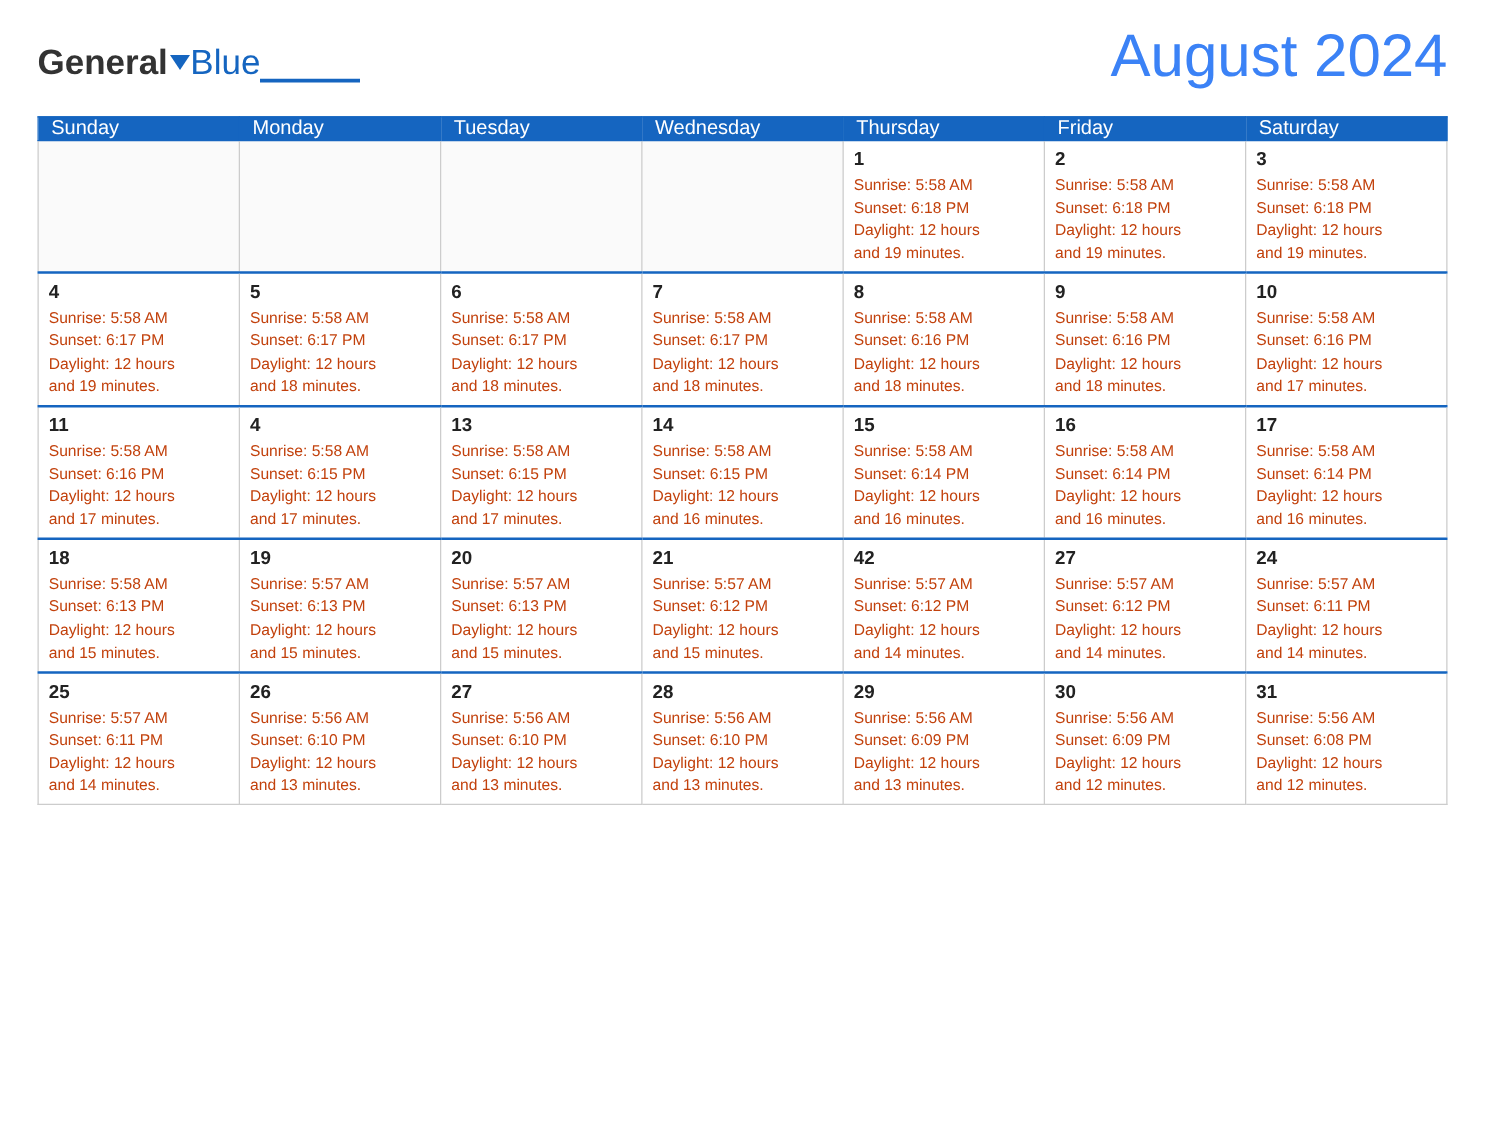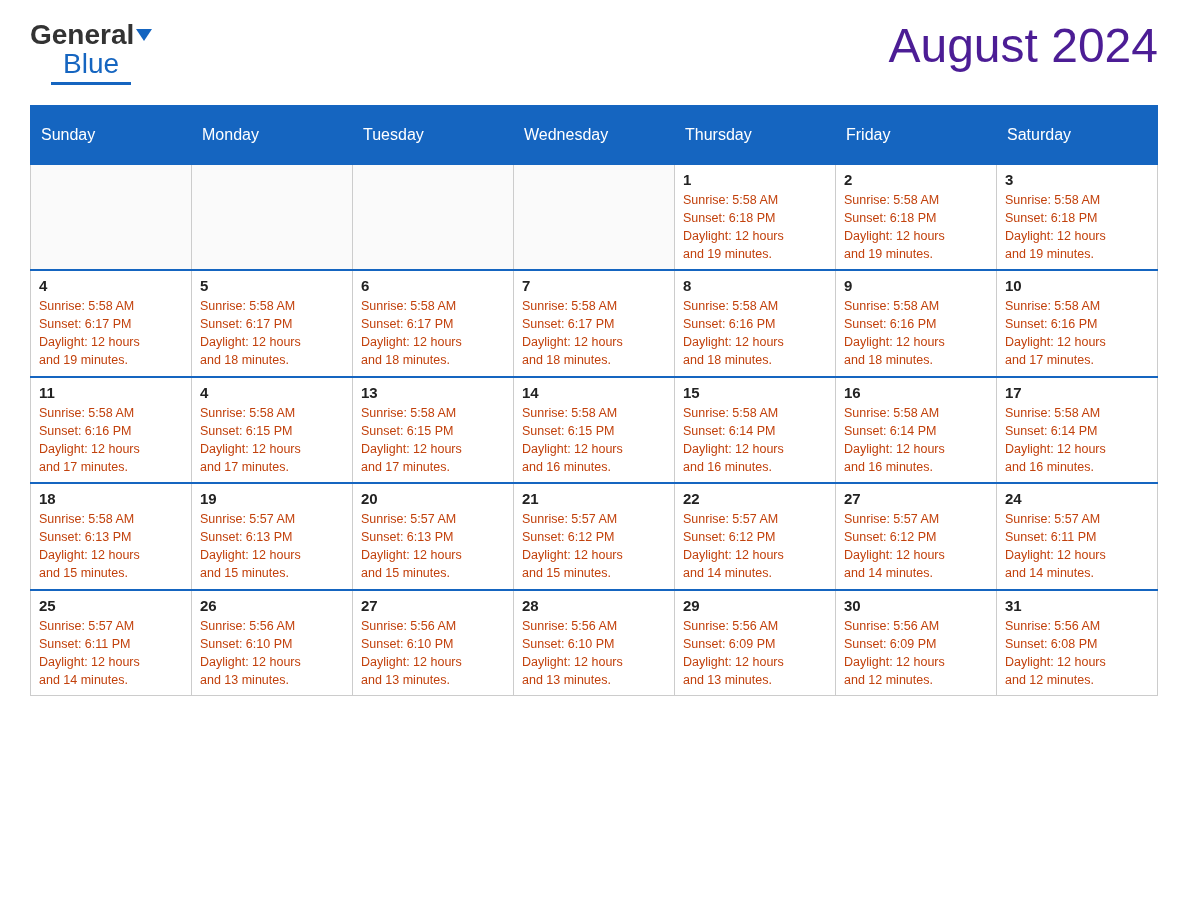--- a/index.html
+++ b/index.html
@@ -11,22 +11,23 @@
       padding: 20px 30px;
     }
     .header {
       display: flex;
       justify-content: space-between;
       align-items: flex-start;
       margin-bottom: 20px;
     }
     .logo {
       display: flex;
-      flex-direction: column;
-      align-items: center;
+      flex-direction: row;
+      align-items: flex-end;
+      margin-top: 15px;
     }
     .logo-general {
       font-size: 28px;
       font-weight: bold;
       color: #333;
       line-height: 1.1;
     }
     .logo-blue {
       font-size: 28px;
       font-weight: normal;
@@ -38,39 +39,39 @@
       height: 3px;
       background: #1565C0;
       margin-top: 2px;
     }
     .title-block {
       text-align: right;
     }
     .month-title {
       font-size: 48px;
       font-weight: normal;
-      color: #4c1d95;
+      color: #3b82f6;
       line-height: 1.1;
     }
     .location-title {
       font-size: 22px;
       color: #222;
       font-weight: normal;
     }
     .calendar-table {
       width: 100%;
       border-collapse: collapse;
       border: 1px solid #aaa;
     }
     .calendar-table th {
       background: #1565C0;
       color: #fff;
       font-size: 16px;
       font-weight: normal;
-      padding: 20px 10px;
+      padding: 0 10px;
       text-align: left;
       border: 1px solid #1565C0;
     }
     .calendar-table td {
       vertical-align: top;
       padding: 6px 8px;
       border: 1px solid #ccc;
       width: calc(100% / 7);
       min-height: 100px;
       font-size: 13px;
@@ -283,21 +284,21 @@
 and 15 minutes.</div>
         </td>
         <td>
           <span class="day-number">21</span>
           <div class="day-info" style="white-space: pre-line;">Sunrise: 5:57 AM
 Sunset: 6:12 PM
 Daylight: 12 hours
 and 15 minutes.</div>
         </td>
         <td>
-          <span class="day-number">22</span>
+          <span class="day-number">42</span>
           <div class="day-info" style="white-space: pre-line;">Sunrise: 5:57 AM
 Sunset: 6:12 PM
 Daylight: 12 hours
 and 14 minutes.</div>
         </td>
         <td>
           <span class="day-number">27</span>
           <div class="day-info" style="white-space: pre-line;">Sunrise: 5:57 AM
 Sunset: 6:12 PM
 Daylight: 12 hours

